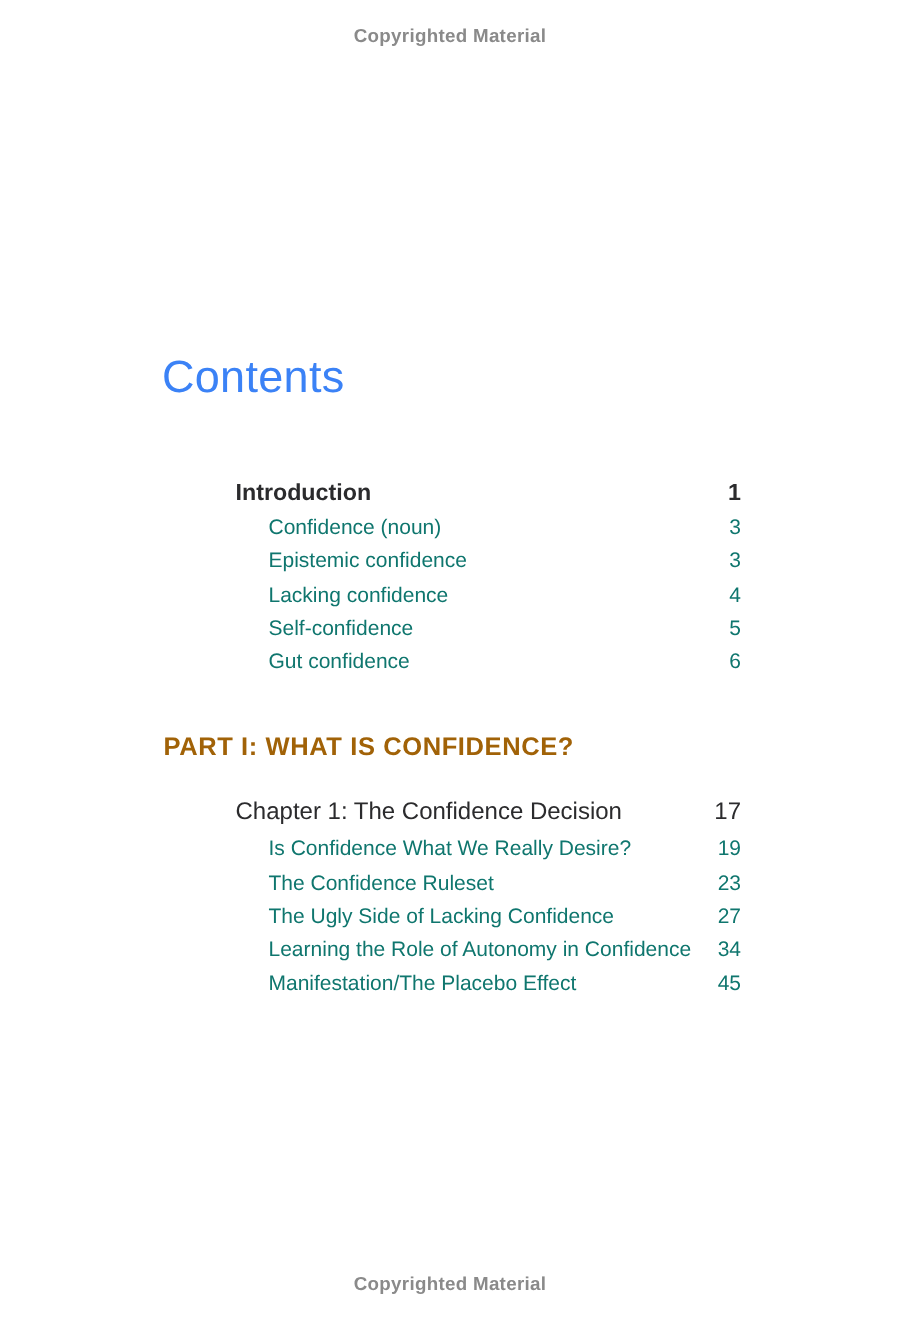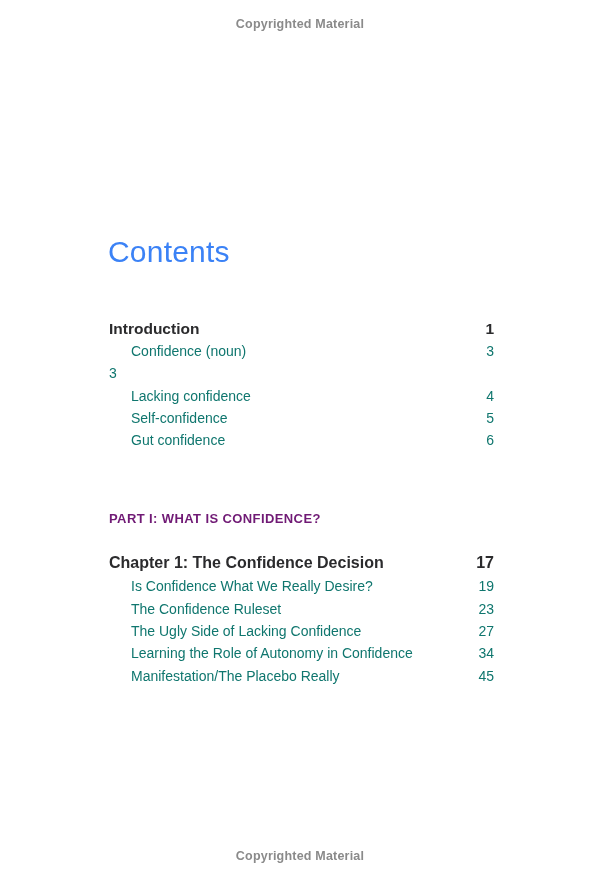--- a/index.html
+++ b/index.html
@@ -41,41 +41,42 @@
   .toc {
     position: absolute;
     left: 109px;
     top: 317px;
     width: 385px; 
   }
   .toc-row {
     display: flex;
     justify-content: space-between;
     align-items: baseline;
+    margin-left: 48px;
   }
   .section-head {
     font-size: 15.5px;
     font-weight: bold;
     color: #2b2b2d;
     line-height: 23px;
   }
   .chapter-head {
     font-size: 16px;
-    font-weight: bold;
+    font-weight: normal;
     color: #2b2b2d;
     line-height: 24px;
     margin-top: 19px;
   }
   .part-head {
-    font-size: 13px;
+    font-size: 17px;
     font-weight: bold;
-    color: #701a75;
+    color: #a16207;
     line-height: 27px;
     letter-spacing: 0.4px;
-    margin-top: 54px;
+    margin-top: 33px;
   }
   .item-row {
     font-size: 14px;
     color: #0f766e;
     line-height: 22.3px;
   }
   .item-row .label {
     padding-left: 22px;
   }
   .pagenum {
@@ -96,20 +97,21 @@
     <div class="toc-row section-head">
       <span class="label">Introduction</span>
       <span class="pagenum">1</span>
     </div>
 
     <div class="toc-row item-row">
       <span class="label">Confidence (noun)</span>
       <span class="pagenum">3</span>
     </div>
     <div class="toc-row item-row">
+      <span class="label">Epistemic confidence</span>
       <span class="pagenum">3</span>
     </div>
     <div class="toc-row item-row">
       <span class="label">Lacking confidence</span>
       <span class="pagenum">4</span>
     </div>
     <div class="toc-row item-row">
       <span class="label">Self-confidence</span>
       <span class="pagenum">5</span>
     </div>
@@ -135,21 +137,21 @@
     </div>
     <div class="toc-row item-row">
       <span class="label">The Ugly Side of Lacking Confidence</span>
       <span class="pagenum">27</span>
     </div>
     <div class="toc-row item-row">
       <span class="label">Learning the Role of Autonomy in Confidence</span>
       <span class="pagenum">34</span>
     </div>
     <div class="toc-row item-row">
-      <span class="label">Manifestation/The Placebo Really</span>
+      <span class="label">Manifestation/The Placebo Effect</span>
       <span class="pagenum">45</span>
     </div>
 
   </div>
 
   <div class="copyright bottom">Copyrighted Material</div>
 
 </div>
 
 </body></html>

